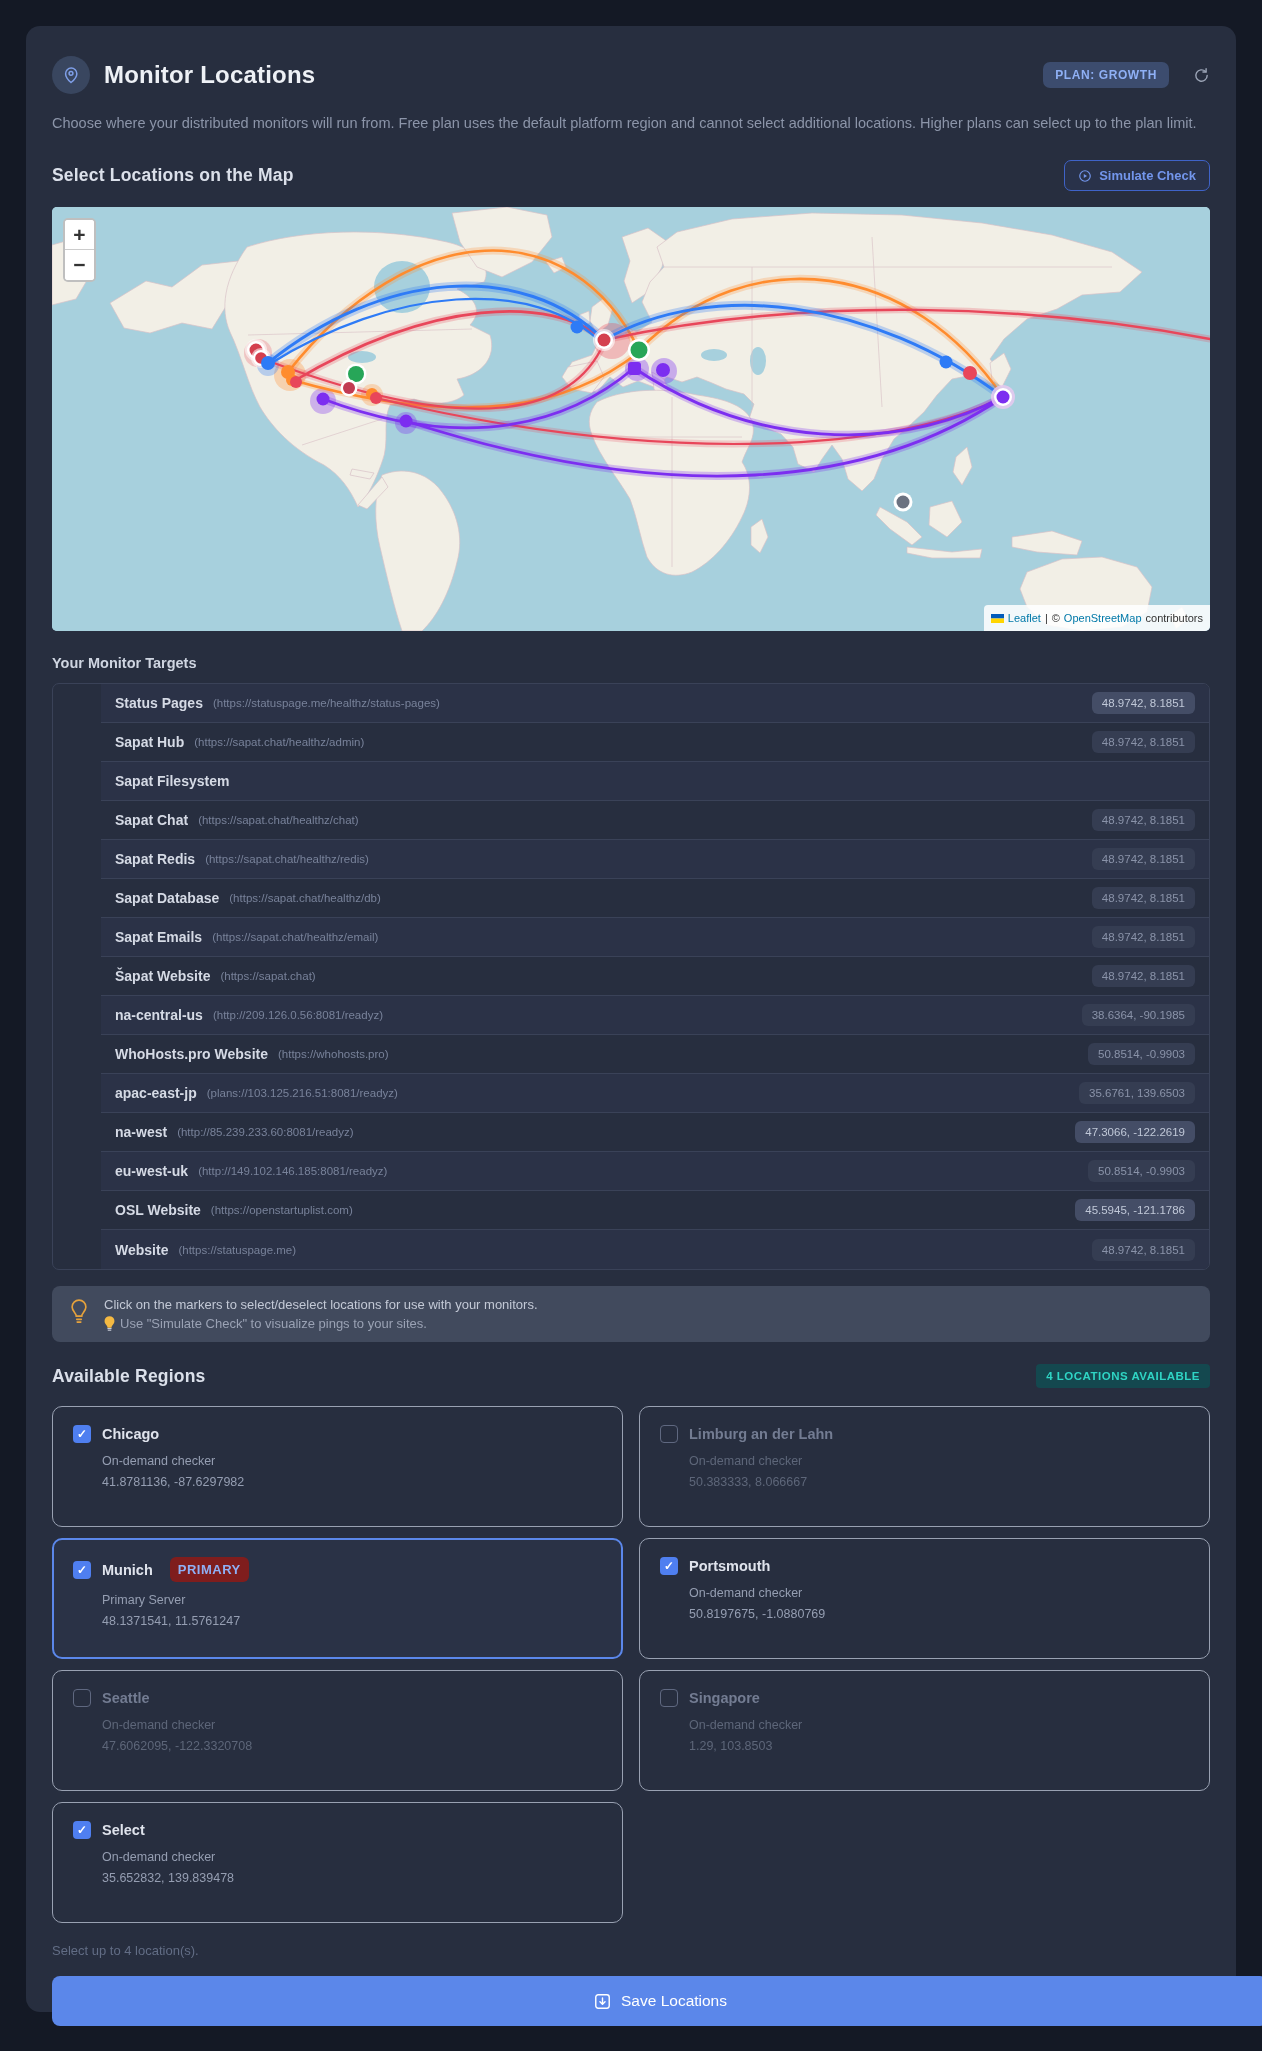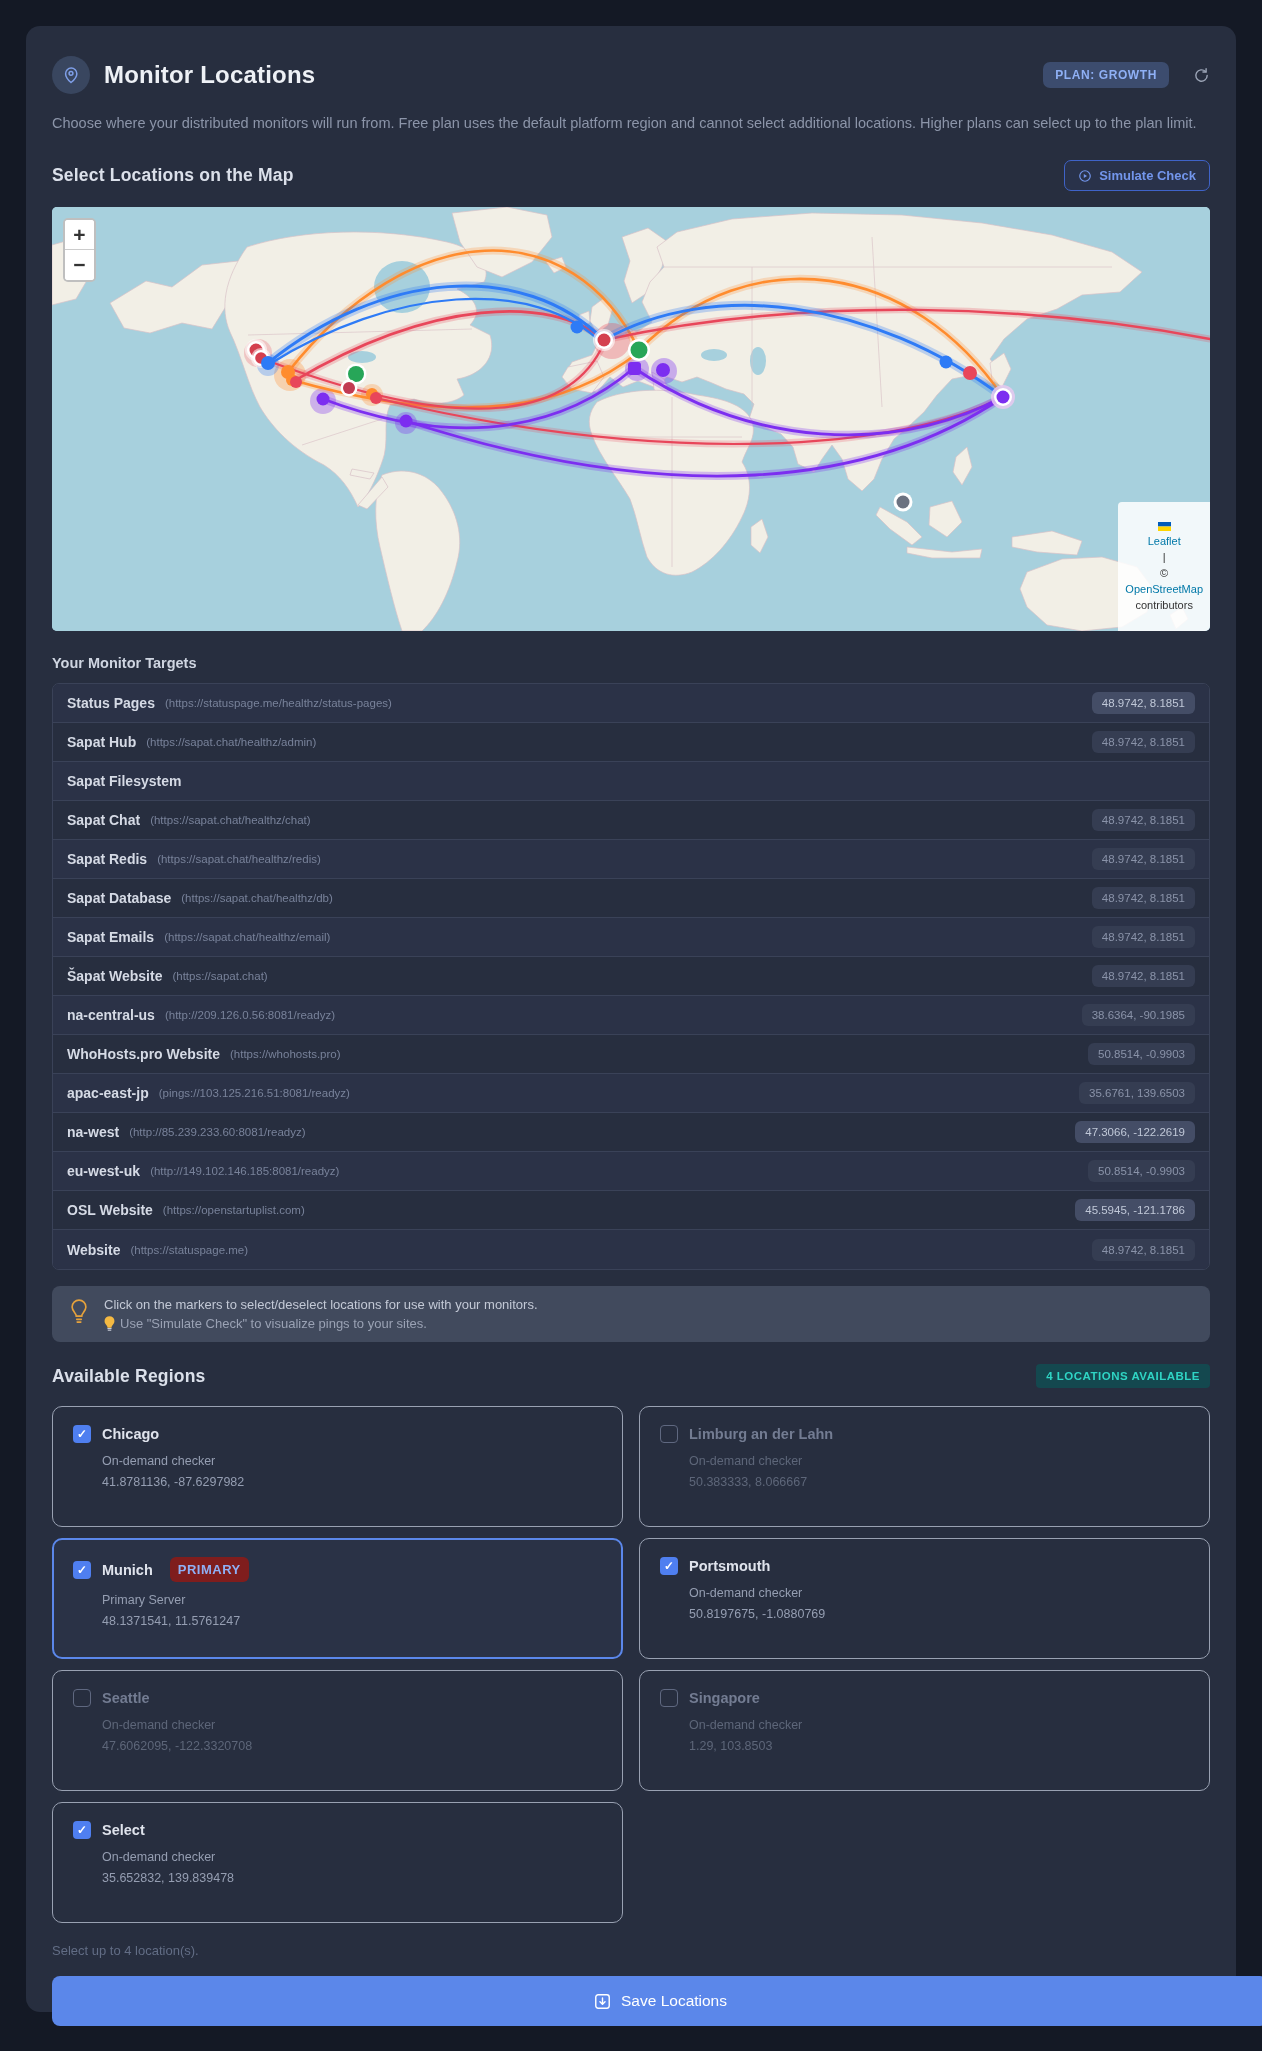--- a/index.html
+++ b/index.html
@@ -49,30 +49,30 @@
   }
   .leaflet-zoom button {
     display:block; width:100%; height:30px; background:#fff; border:none;
     font-size:21px; font-weight:700; color:#333; cursor:pointer; line-height:28px;
     font-family:"Liberation Sans", sans-serif;
   }
   .leaflet-zoom button:first-child { border-bottom:1px solid #ccc; }
   .attribution {
     position:absolute; right:0; bottom:0; z-index:5;
     background:rgba(255,255,255,0.85); color:#333;
-    font-size:11px; padding:20px 7px; border-top-left-radius:4px;
-    display:flex; align-items:center; gap:4px;flex-direction:column;
+    font-size:11px; padding:7px 7px; border-top-left-radius:4px;
+    display:flex; align-items:center; gap:4px;
   }
   .attribution a { color:#0078A8; text-decoration:none; cursor:pointer; }
   .attr-sep { color:#333; }
 
   
   .targets-heading { margin-top:24px; font-size:14.5px; font-weight:700; color:#cfd5e1; }
   .target-list {
-    margin-top:12px; border:1px solid #3a4258; border-radius:7px; overflow:hidden;
+    margin-top:12px; border:1px solid #3a4258; border-radius:7px; overflow:hidden;padding-left:48px;
   }
   .target-row {
     display:flex; align-items:center; height:39px; padding:0 14px;
     background:#2b3247; border-bottom:1px solid #3a4258;
   }
   .target-row.alt { background:#272e3f; }
   .target-row:last-child { border-bottom:none; }
   .target-name { font-size:14px; font-weight:700; color:#d5dae5; }
   .target-url { font-size:11.5px; color:#78829a; margin-left:10px; flex:1; }
   .coord-badge {
@@ -405,21 +405,21 @@
     </div>
 
     <div class="target-row alt">
       <span class="target-name">WhoHosts.pro Website</span>
       <span class="target-url">(https://whohosts.pro)</span>
       <span class="coord-badge">50.8514, -0.9903</span>
     </div>
 
     <div class="target-row">
       <span class="target-name">apac-east-jp</span>
-      <span class="target-url">(pings://103.125.216.51:8081/readyz)</span>
+      <span class="target-url">(plans://103.125.216.51:8081/readyz)</span>
       <span class="coord-badge">35.6761, 139.6503</span>
     </div>
 
     <div class="target-row alt">
       <span class="target-name">na-west</span>
       <span class="target-url">(http://85.239.233.60:8081/readyz)</span>
       <span class="coord-badge bright">47.3066, -122.2619</span>
     </div>
 
     <div class="target-row">

